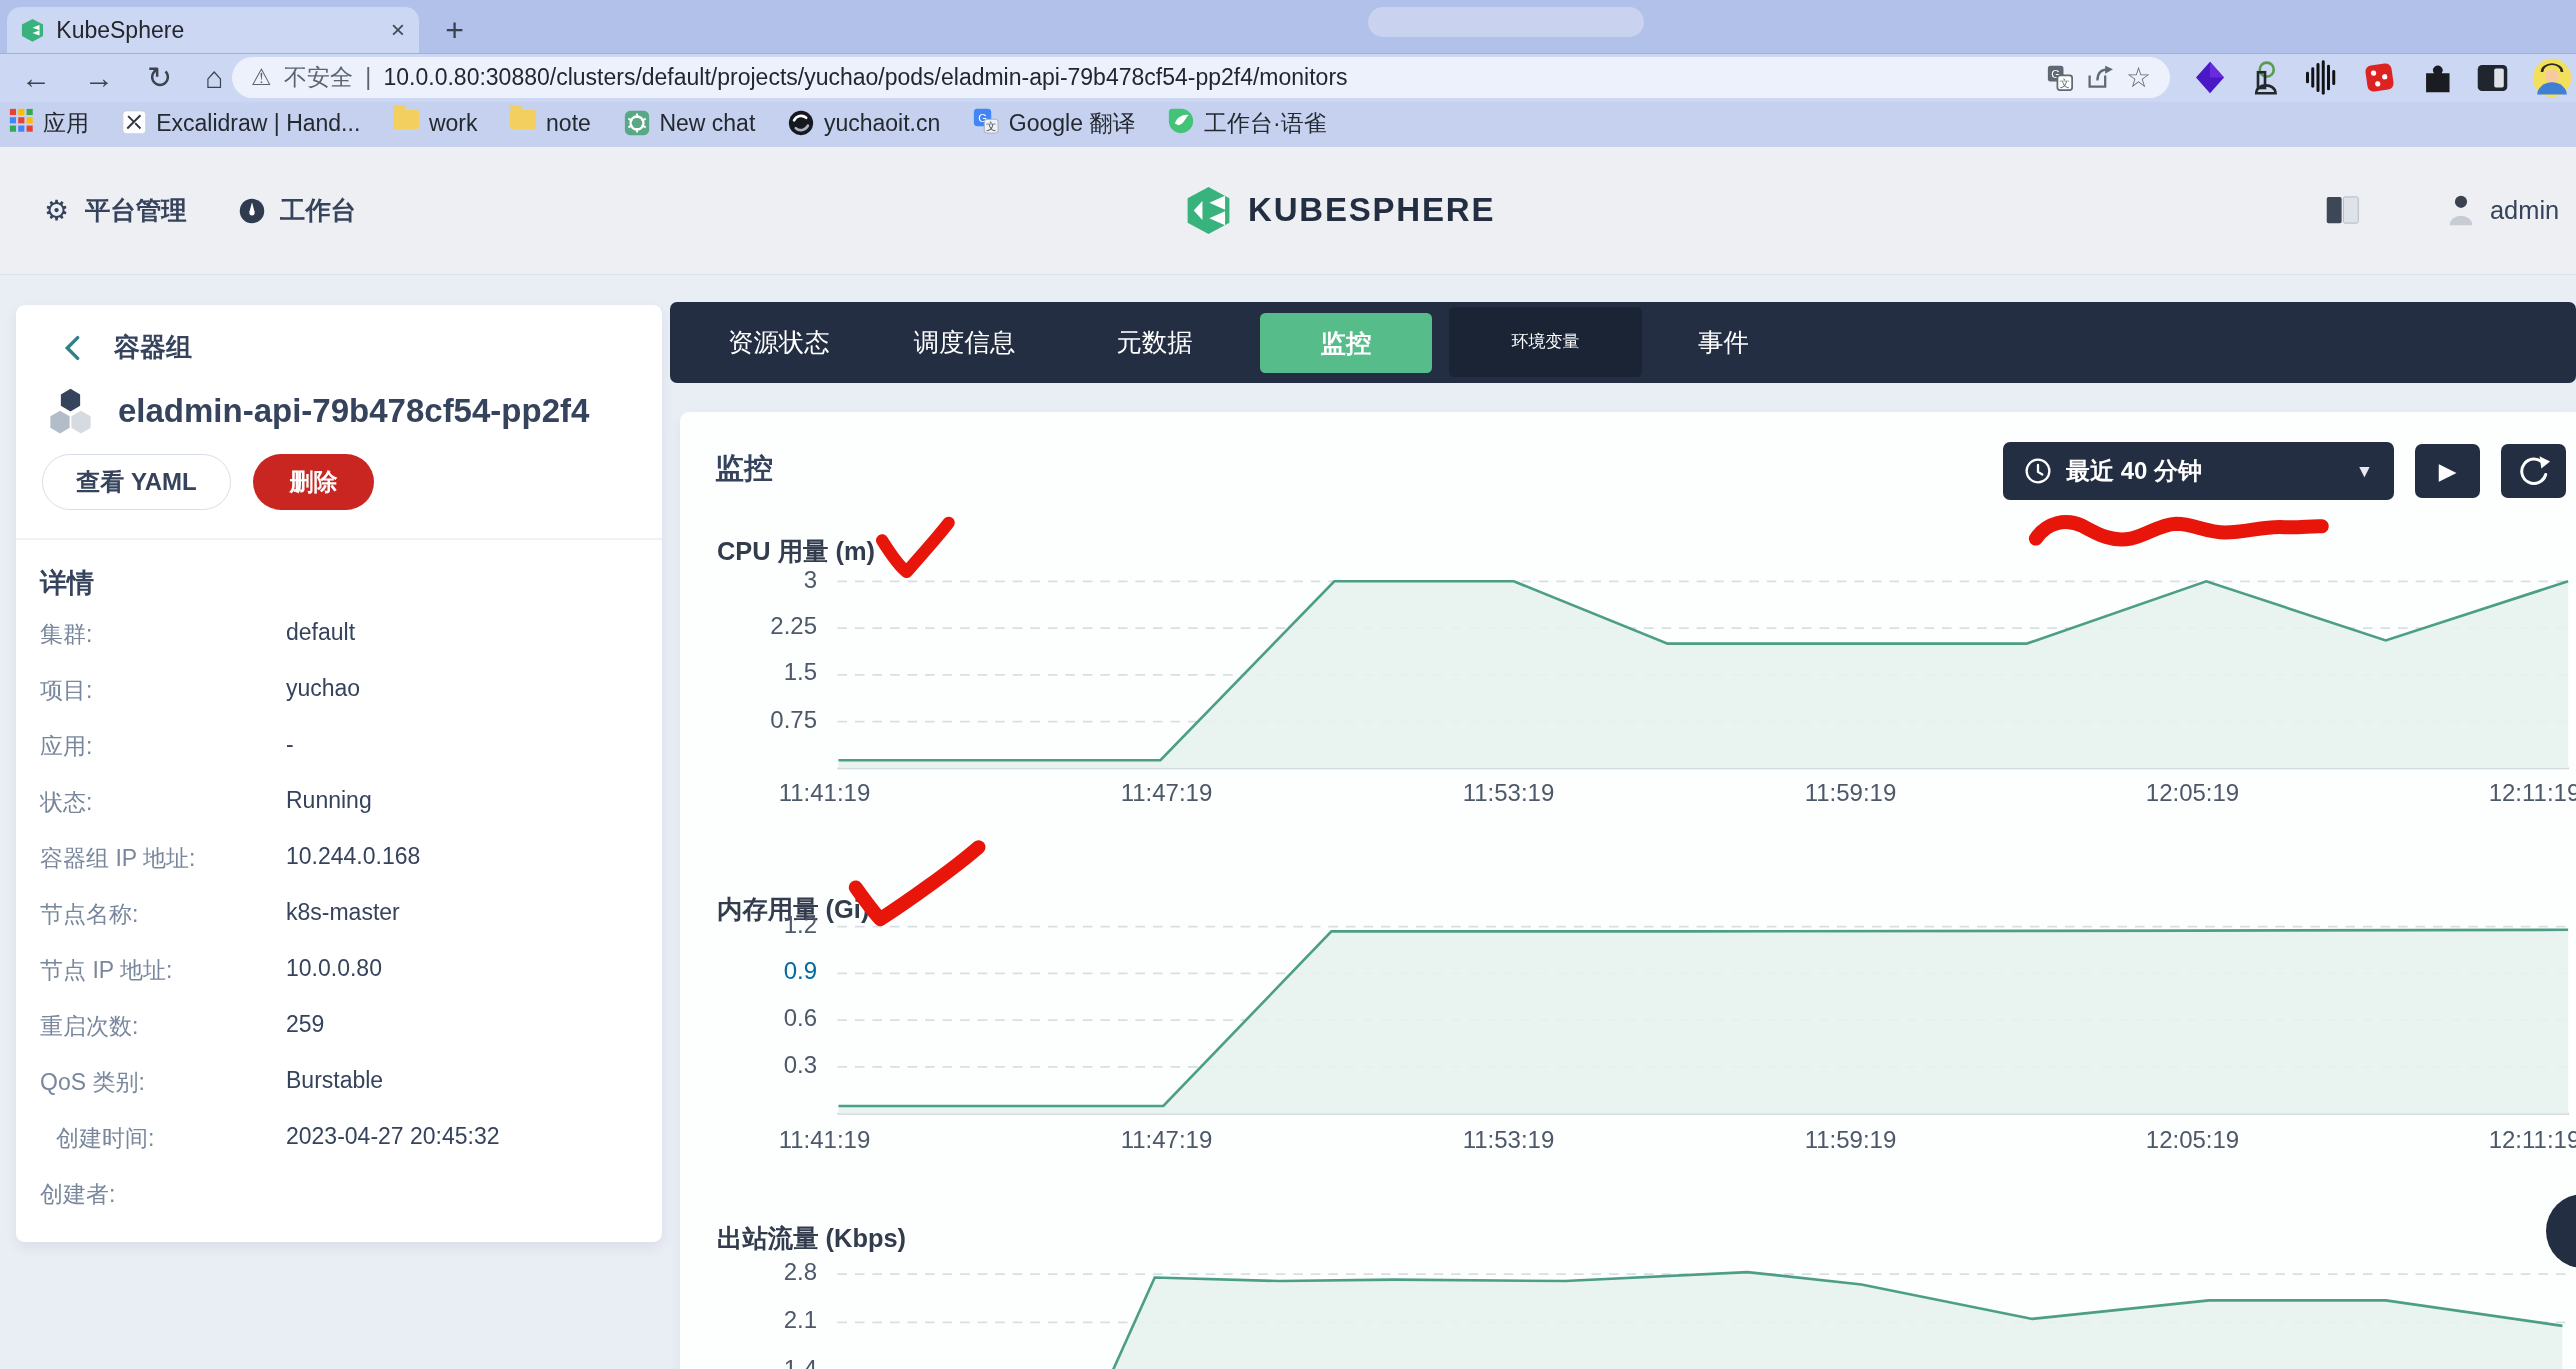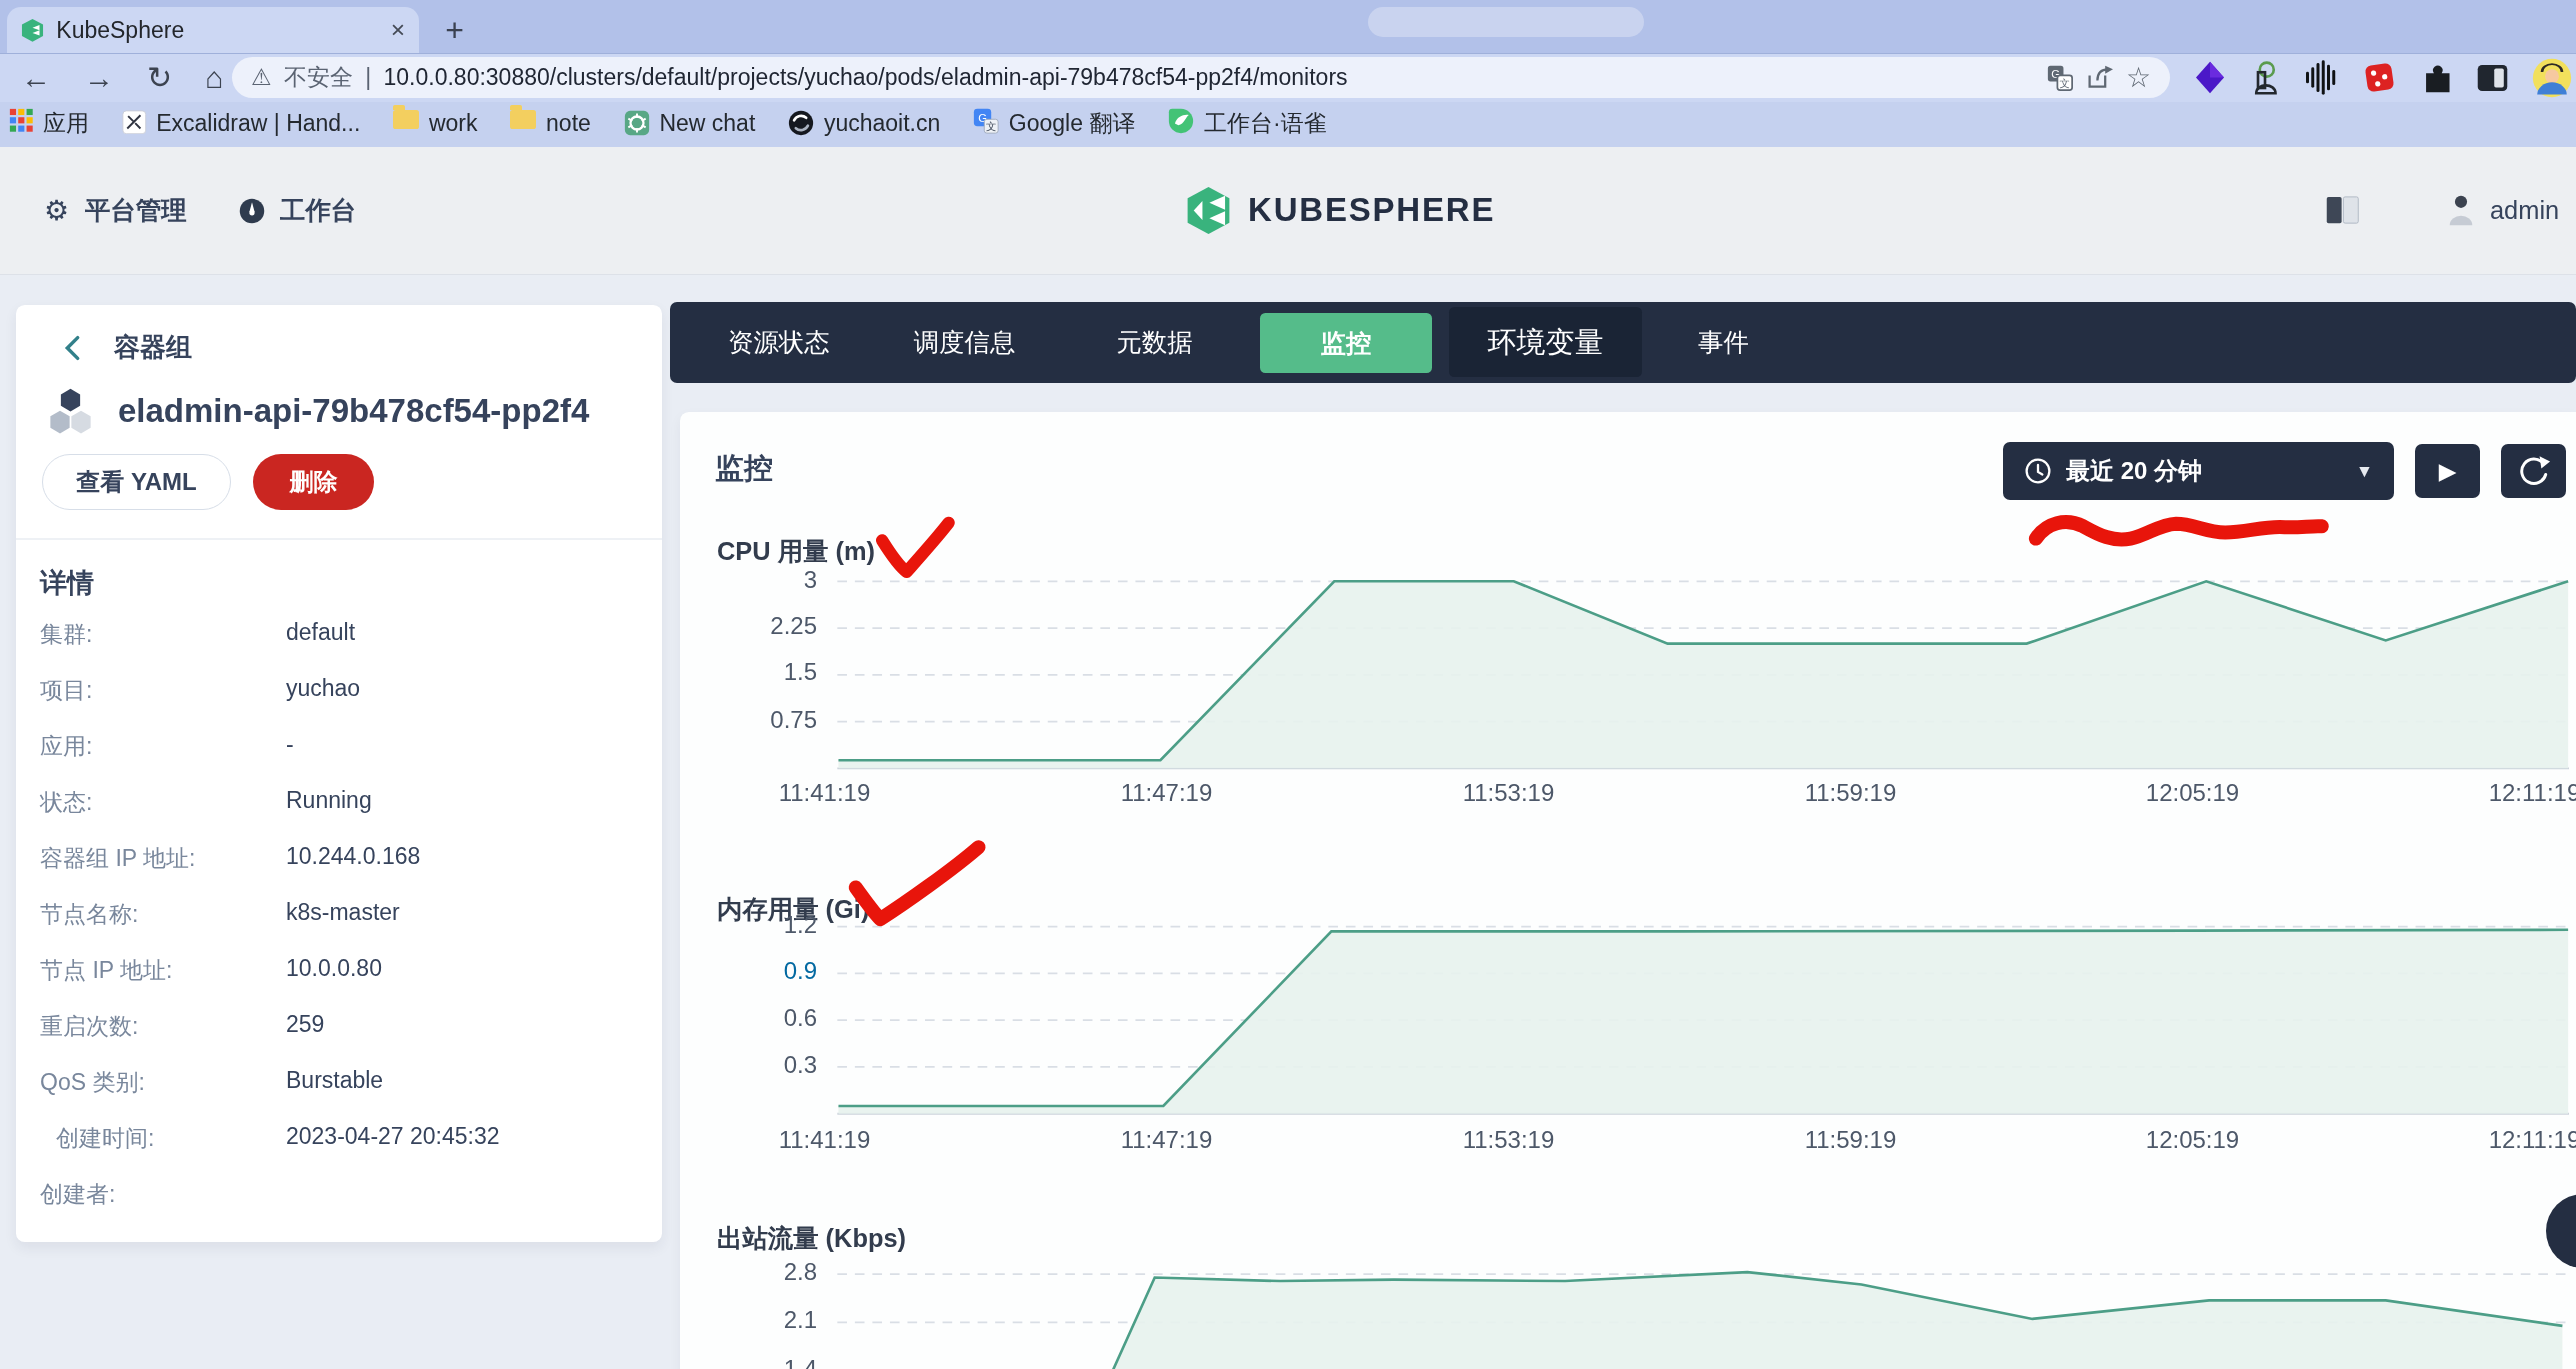--- a/index.html
+++ b/index.html
@@ -29,21 +29,21 @@
   .ks-nav-label{font-size:25.4px;color:#36435c;font-weight:600;}
   #ks-logo-text{font-size:33px;font-weight:700;letter-spacing:1.8px;color:#242e42;}
   
   #sidebar-card{left:16px;top:305px;width:646px;height:937px;background:#ffffff;border-radius:8.8px;box-shadow:0 5.3px 12.3px rgba(36,46,66,0.07);}
   .detail-label{font-size:23px;color:#79879c;}
   .detail-value{font-size:23px;color:#36435c;}
   
   #detail-tabbar{left:670px;top:302px;width:1906px;height:81px;background:#242e42;border-radius:7px;}
   .dtab{position:absolute;top:0;width:193px;height:81px;line-height:81px;text-align:center;color:#ffffff;font-size:25.4px;}
   #tab-active-pill{position:absolute;left:590px;top:10.5px;width:172px;height:60px;background:#55bc8a;border-radius:5.3px;line-height:60px;text-align:center;color:#fff;font-size:25.4px;font-weight:600;}
-  #tab-dim-pill{position:absolute;left:779px;top:5.3px;width:193px;height:70px;background:rgba(10,16,30,0.35);border-radius:5.3px;line-height:70px;text-align:center;color:#fff;font-size:29px;}
+  #tab-dim-pill{position:absolute;left:779px;top:5.3px;width:193px;height:70px;background:rgba(10,16,30,0.35);border-radius:5.3px;line-height:70px;text-align:center;color:#fff;font-size:17px;}
   
   #monitor-card{left:680px;top:412px;width:1896px;height:964px;background:#fdfefe;border-radius:8.8px 0 0 0;box-shadow:0 5.3px 12.3px rgba(36,46,66,0.05);}
   #monitor-title{left:715px;top:449px;font-size:29px;font-weight:700;color:#36435c;}
   .chart-title{position:absolute;font-size:25.4px;font-weight:600;color:#323c4d;}
   #time-pill{left:2003px;top:442px;width:391px;height:58px;background:#242e42;border-radius:7px;display:flex;align-items:center;padding:0 21px;box-sizing:border-box;gap:14px;color:#fff;}
   #time-pill .lbl{font-size:24px;font-weight:600;flex:1;}
   .sq-btn{position:absolute;top:444px;width:65px;height:54px;background:#242e42;border-radius:7px;color:#fff;text-align:center;line-height:54px;font-size:23px;}
   #fab{left:2546px;top:1194px;width:74px;height:74px;border-radius:50%;background:#242e42;}
   svg{display:block;}
   #charts,#red-ink{position:absolute;left:0;top:0;pointer-events:none;}
@@ -369,21 +369,21 @@
   <div class="abs" id="monitor-card"></div>
   <div class="abs" id="monitor-title">监控</div>
 
   <div class="abs" id="time-pill">
     <span>
         <svg width="28" height="28" viewBox="0 0 32 32">
           <circle cx="16" cy="16" r="13" fill="none" stroke="#fff" stroke-width="2.6"></circle>
           <polyline points="16,9 16,17 21,20" fill="none" stroke="#fff" stroke-width="2.6" stroke-linecap="round"></polyline>
         </svg>
       </span>
-    <span class="lbl">最近 20 分钟</span>
+    <span class="lbl">最近 40 分钟</span>
     <span style="font-size:17.5px;color:#e6e9ef;">▼</span>
   </div>
   <div class="abs sq-btn" style="left:2415px;">▶</div>
   <div class="abs sq-btn" style="left:2501px;">
     <svg width="65" height="54" viewBox="0 0 74 62">
         <path d="M48 22 a14 14 0 1 0 3 13" fill="none" stroke="#fff" stroke-width="3.4" stroke-linecap="round"></path>
         <polygon points="44,14 56,20 46,28" fill="#fff"></polygon>
       </svg>
   </div>
 

